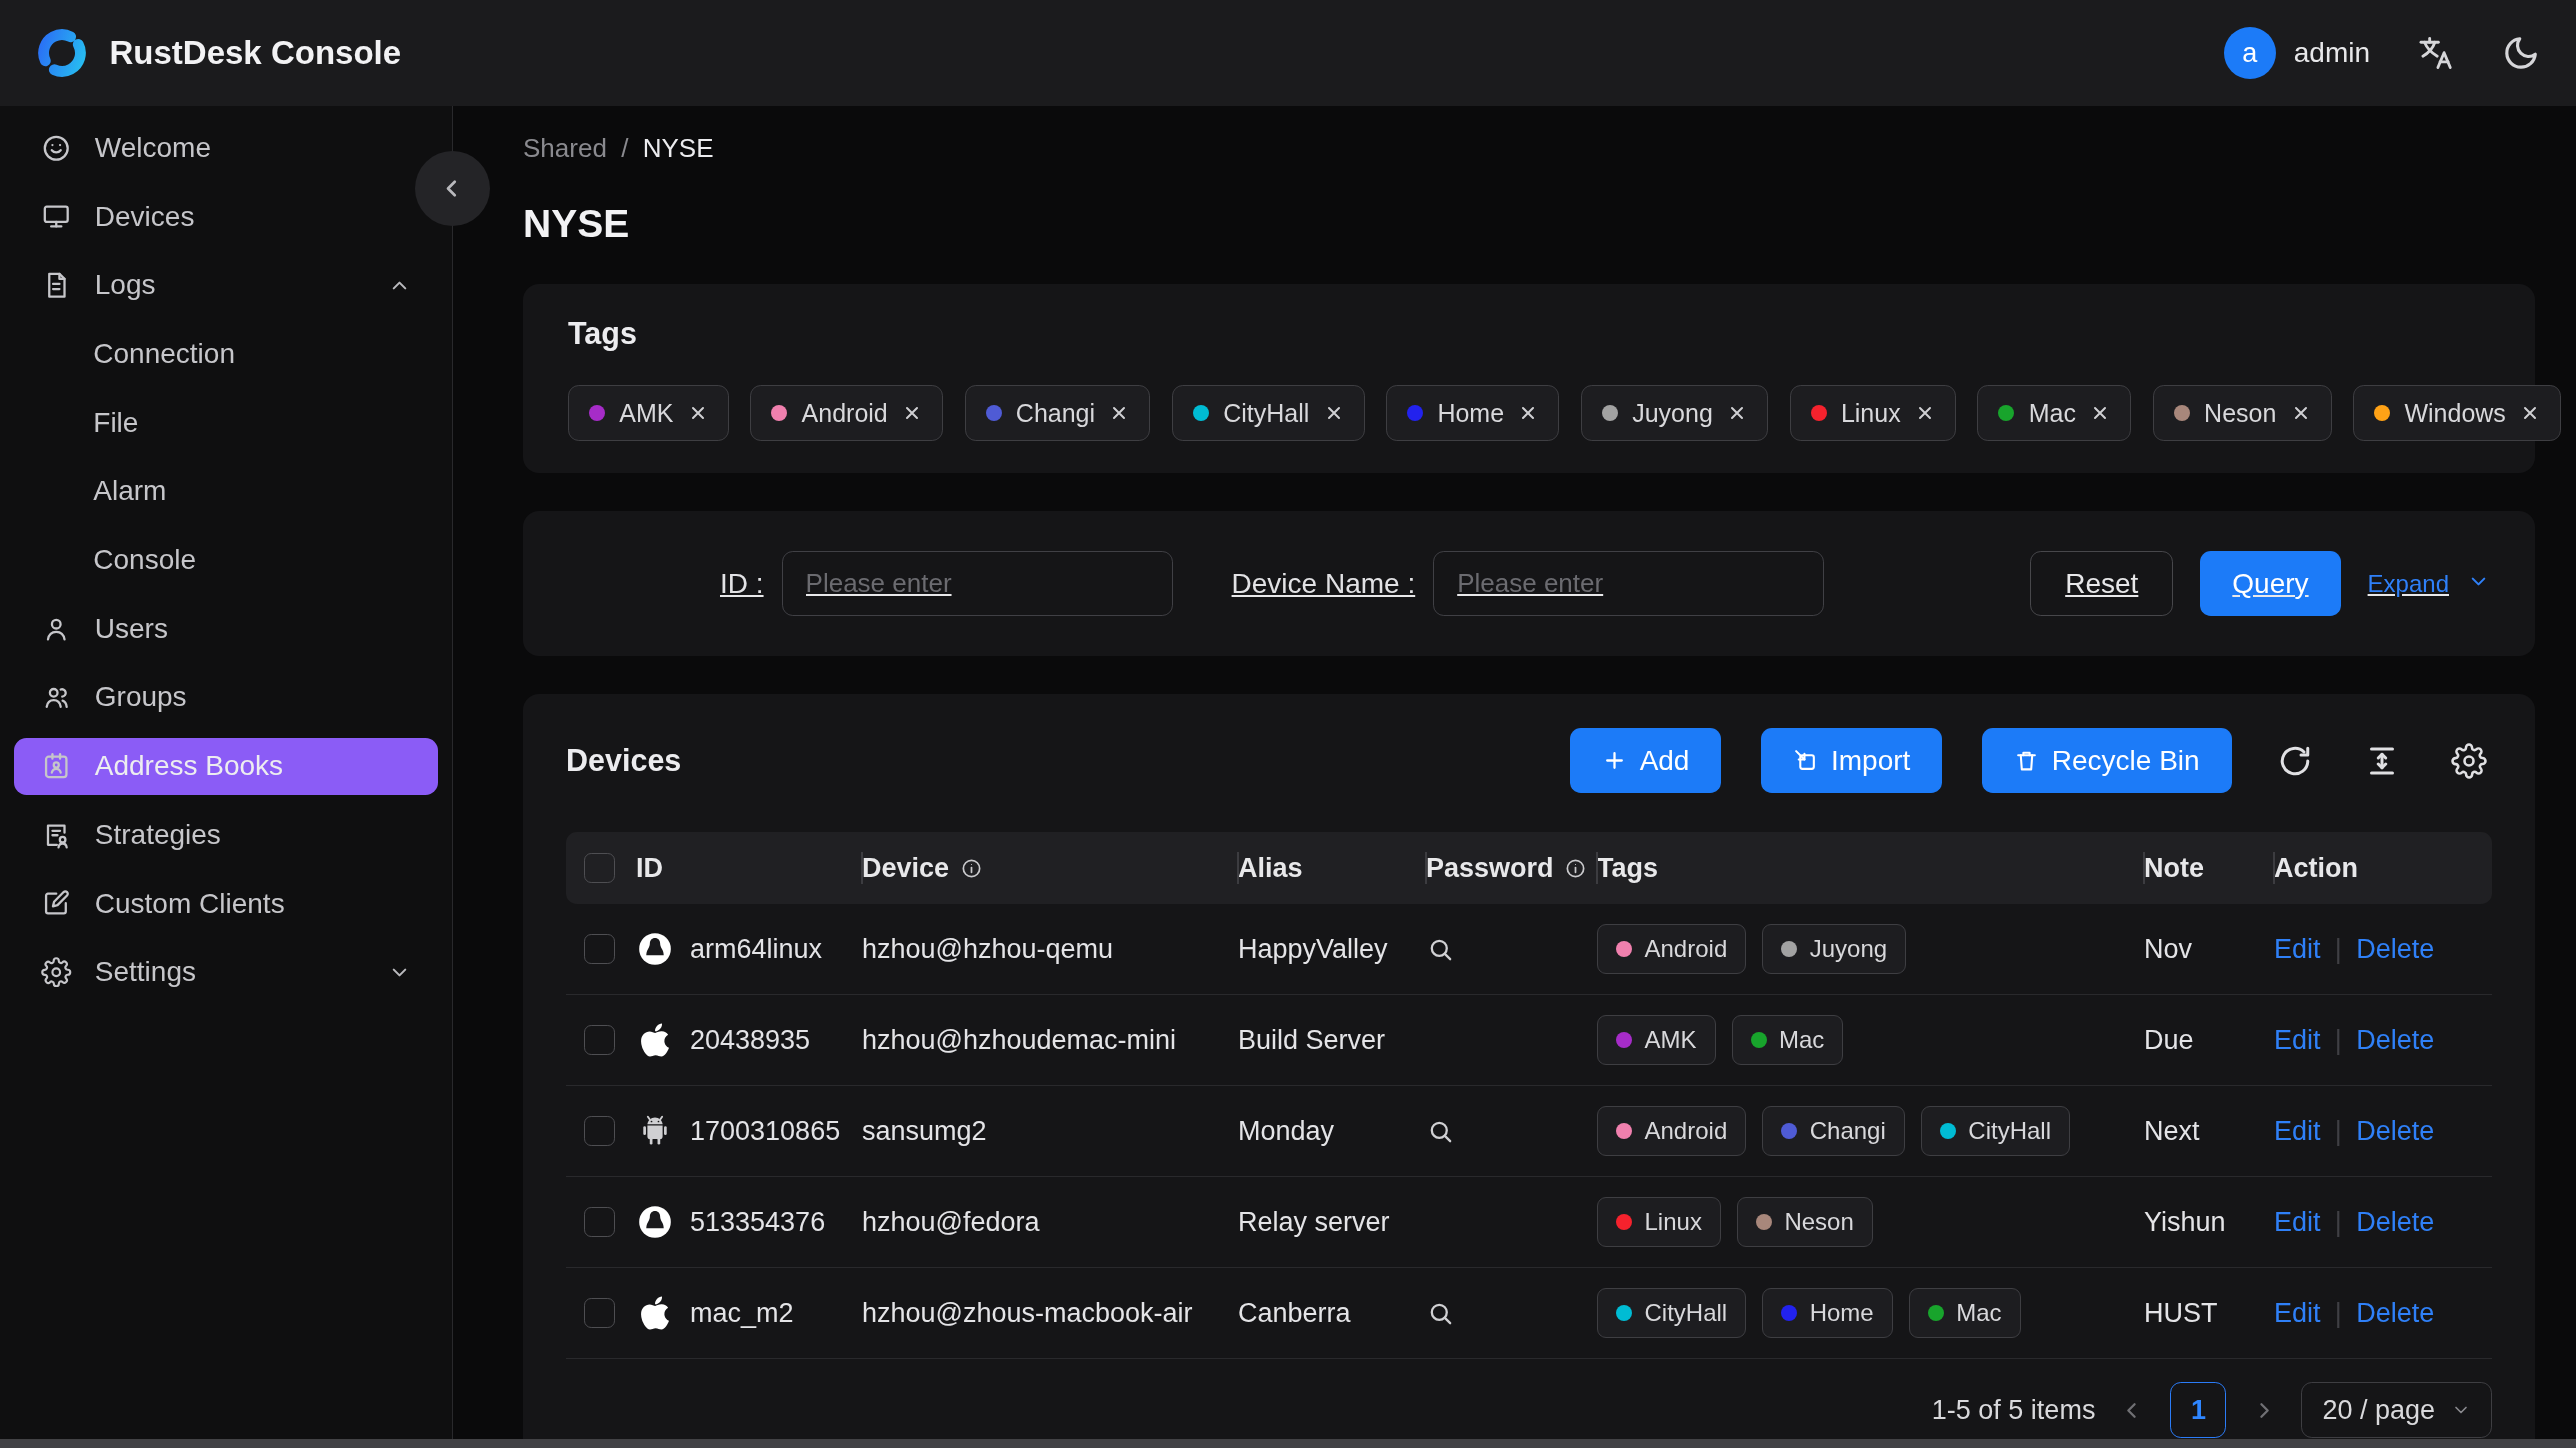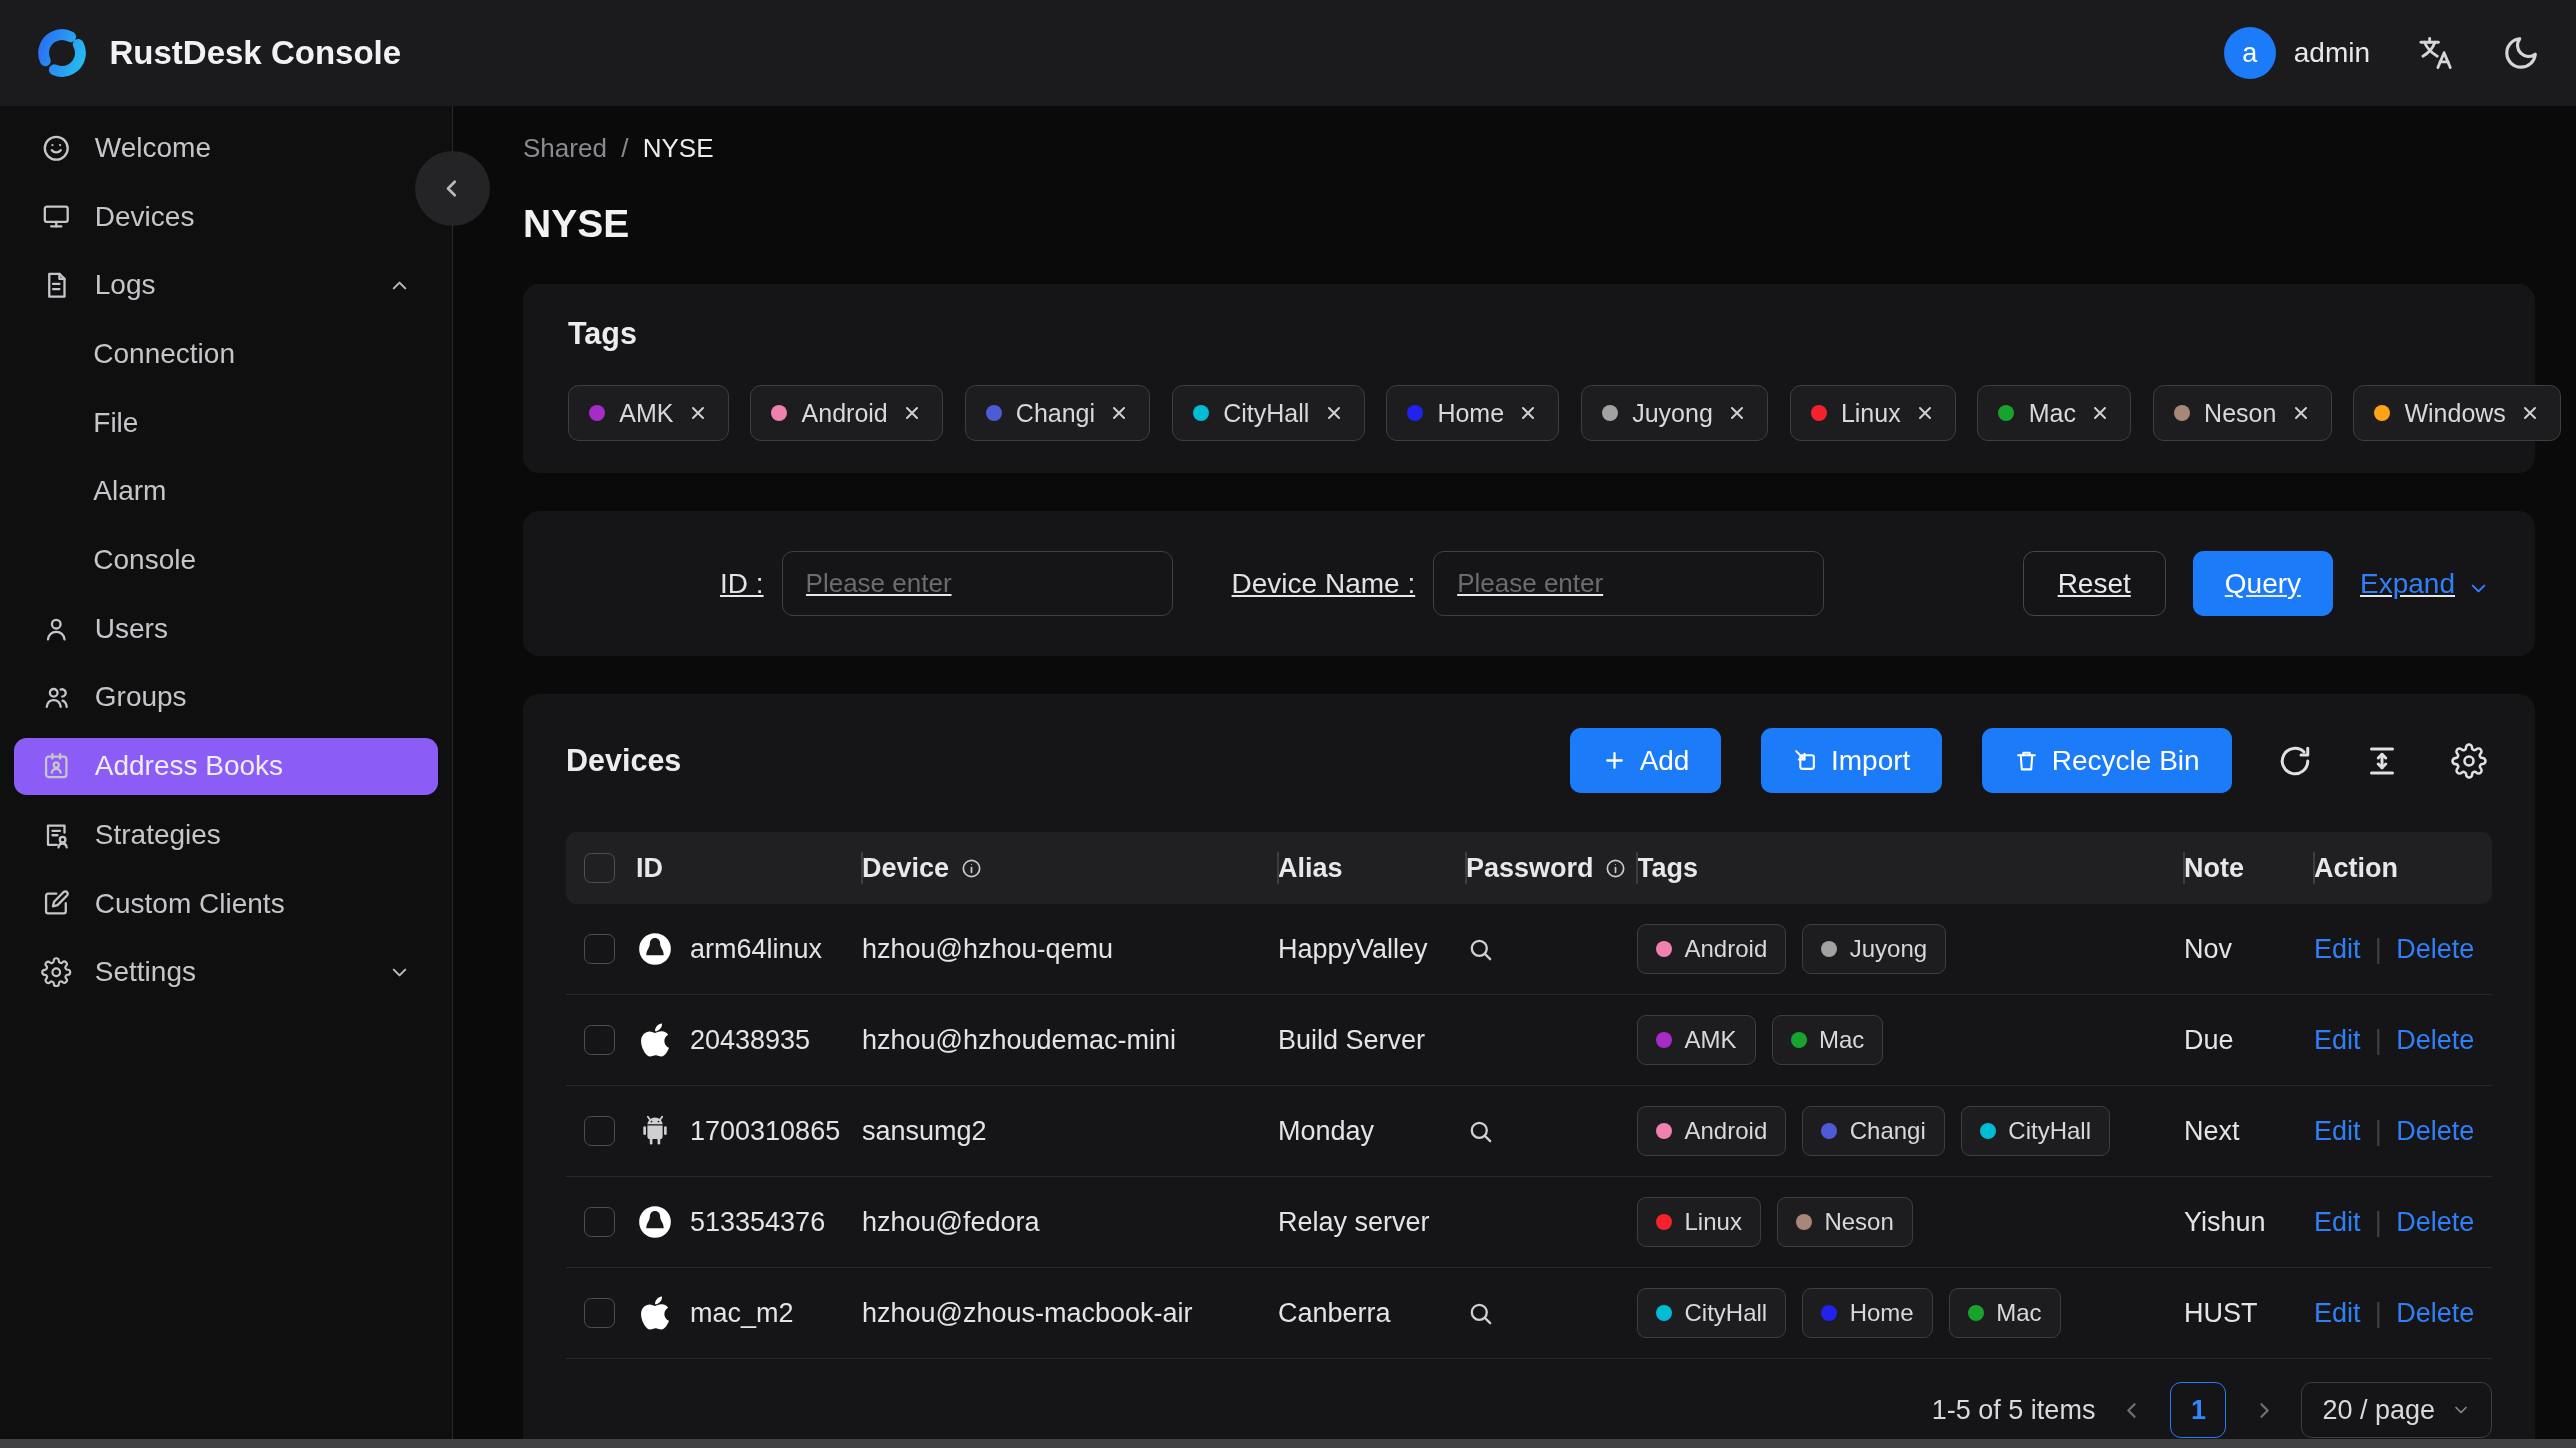--- a/index.html
+++ b/index.html
@@ -60,37 +60,37 @@
   .f-input { width:391px; height:65px; background:transparent; border:1.8px solid #404045;
     border-radius:10.8px; color:#e8e8ea; font-size:26px; padding:0 23px; outline:none;
     font-family:"Liberation Sans", sans-serif; }
   .f-input::placeholder { color:#6b6b70; }
   .filter-right { margin-left:auto; display:flex; align-items:center; gap:27px; }
   .btn { height:65px; border-radius:10.8px; font-size:28px; cursor:pointer;
     display:inline-flex; align-items:center; justify-content:center;
     font-family:"Liberation Sans", sans-serif; }
   .btn-default { background:transparent; border:1.8px solid #47474b; color:#e8e8ea; padding:0 34px; }
   .btn-primary { background:#1c7bf8; border:none; color:#fff; padding:0 32px; gap:12.5px; }
-  .link-expand { display:flex; align-items:flex-end; gap:12px; color:#2f80f8; font-size:28px; cursor:pointer; }
+  .link-expand { display:flex; align-items:flex-start; gap:18px; color:#2f80f8; font-size:24px; cursor:pointer; }
 
   
   .devices-card { padding:34px 43px 23px; }
   .dev-header { display:flex; align-items:center; }
   .dev-actions { margin-left:auto; display:flex; align-items:center; gap:40px; }
   .icon-btn { background:none; border:none; color:#e0e0e3; cursor:pointer; padding:5.4px; }
 
   .table { margin-top:39px; }
   .thead { display:flex; align-items:center; height:72px; background:#202023;
     border-radius:10.8px; font-size:27px; font-weight:600; color:#e8e8ea; }
   .trow { display:flex; align-items:center; height:91px; border-bottom:1.8px solid #29292c;
     font-size:27px; color:#e4e4e7; }
   .col { display:flex; align-items:center; flex-shrink:0; }
   .col-check { width:70px; padding-left:18px; }
   .col-id { width:226px; gap:16px; }
-  .col-device { width:416px; }
+  .col-device { width:376px; }
   .col-alias { width:188px; }
   .col-password { width:171px; }
   .col-tags { width:547px; }
   .col-note { width:130px; }
   .col-action { flex:1; }
   .thead .col { position:relative; height:100%; }
   .thead .col.sep::before { content:""; position:absolute; left:-0.9px; top:20px;
     width:1.8px; height:32px; background:#3c3c40; }
   .th-label { display:flex; align-items:center; gap:10.8px; }
   .info-ic { color:#c9c9cc; display:flex; }

